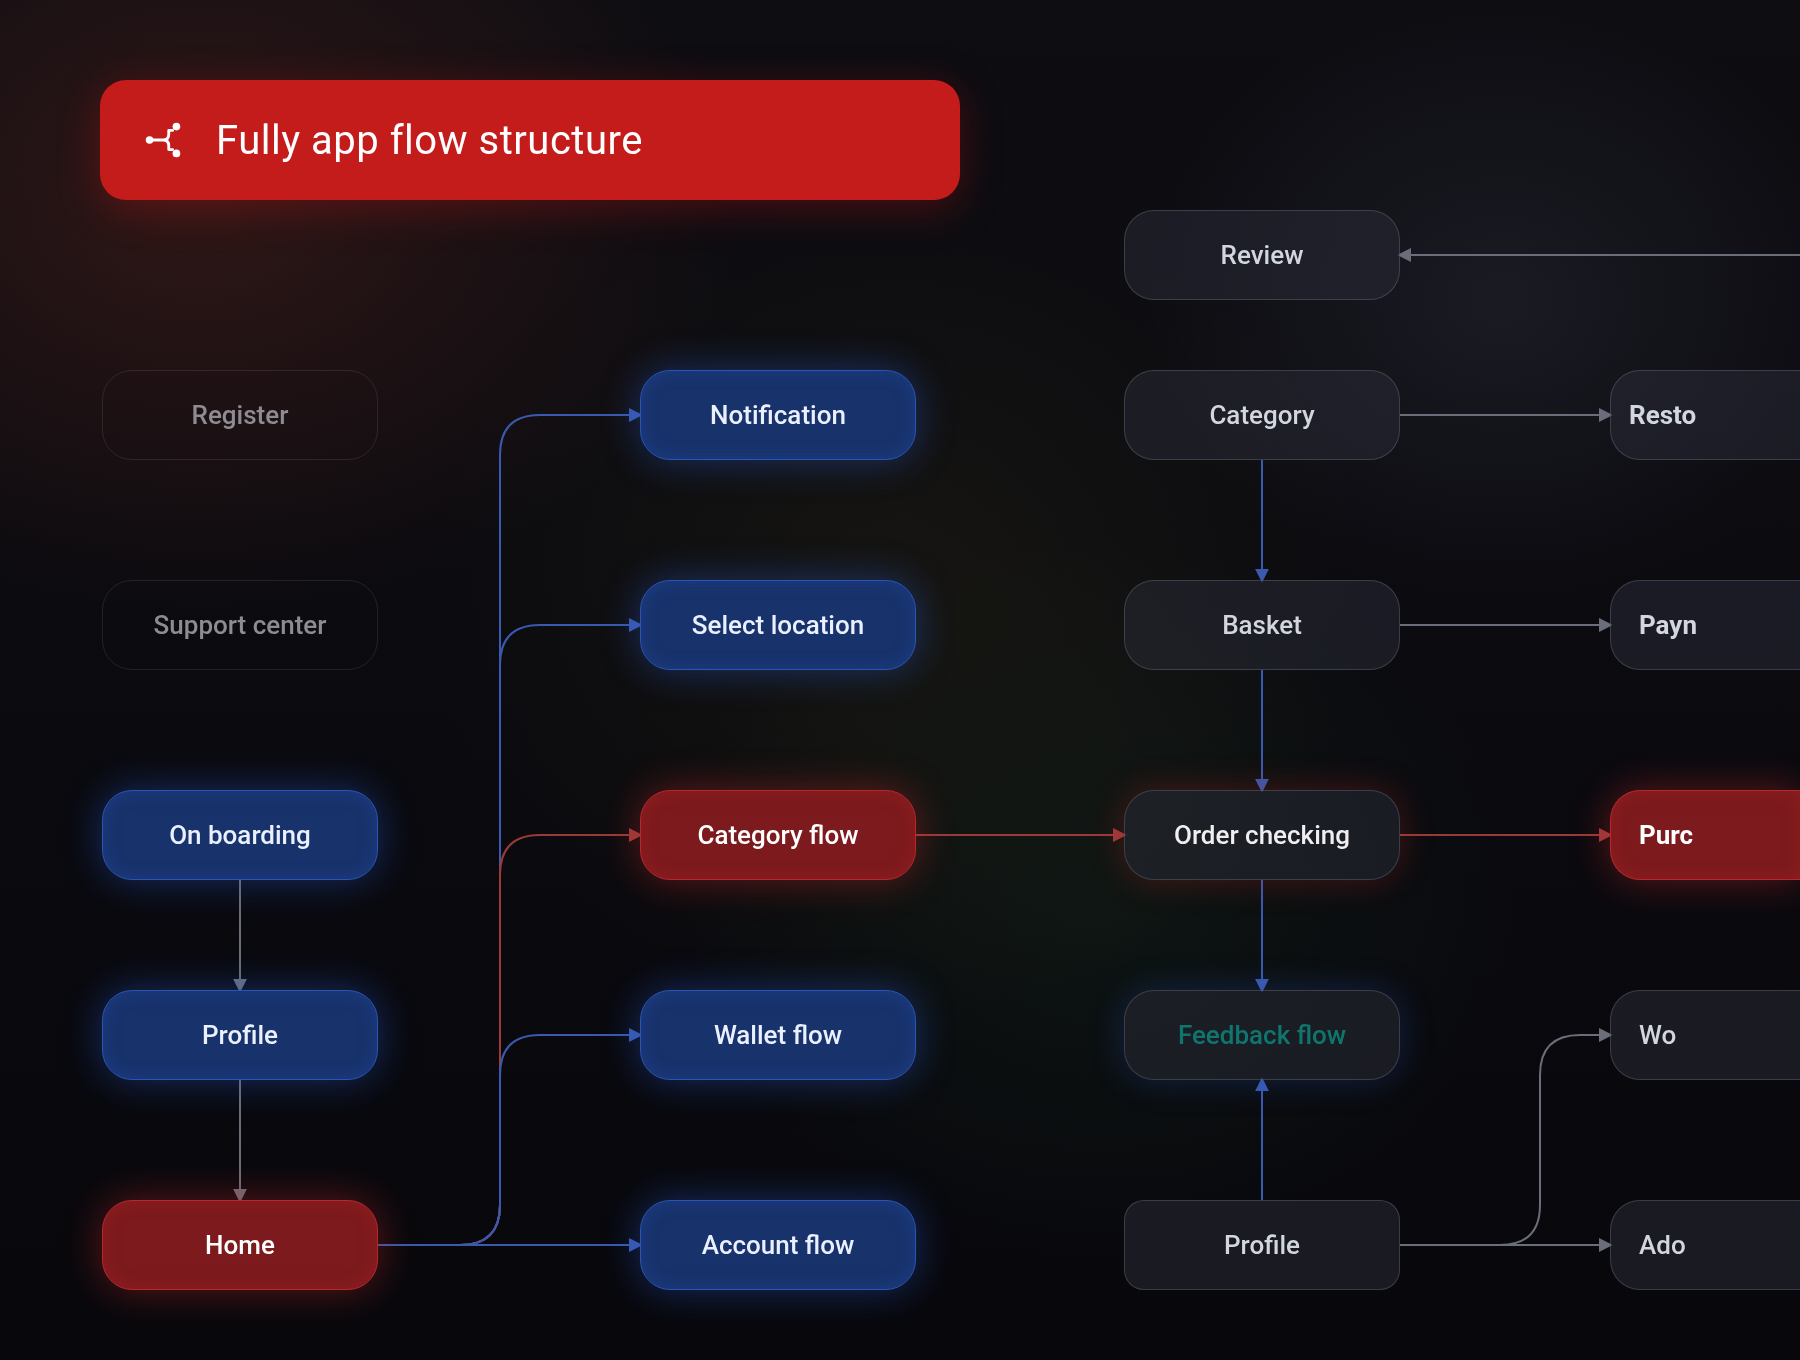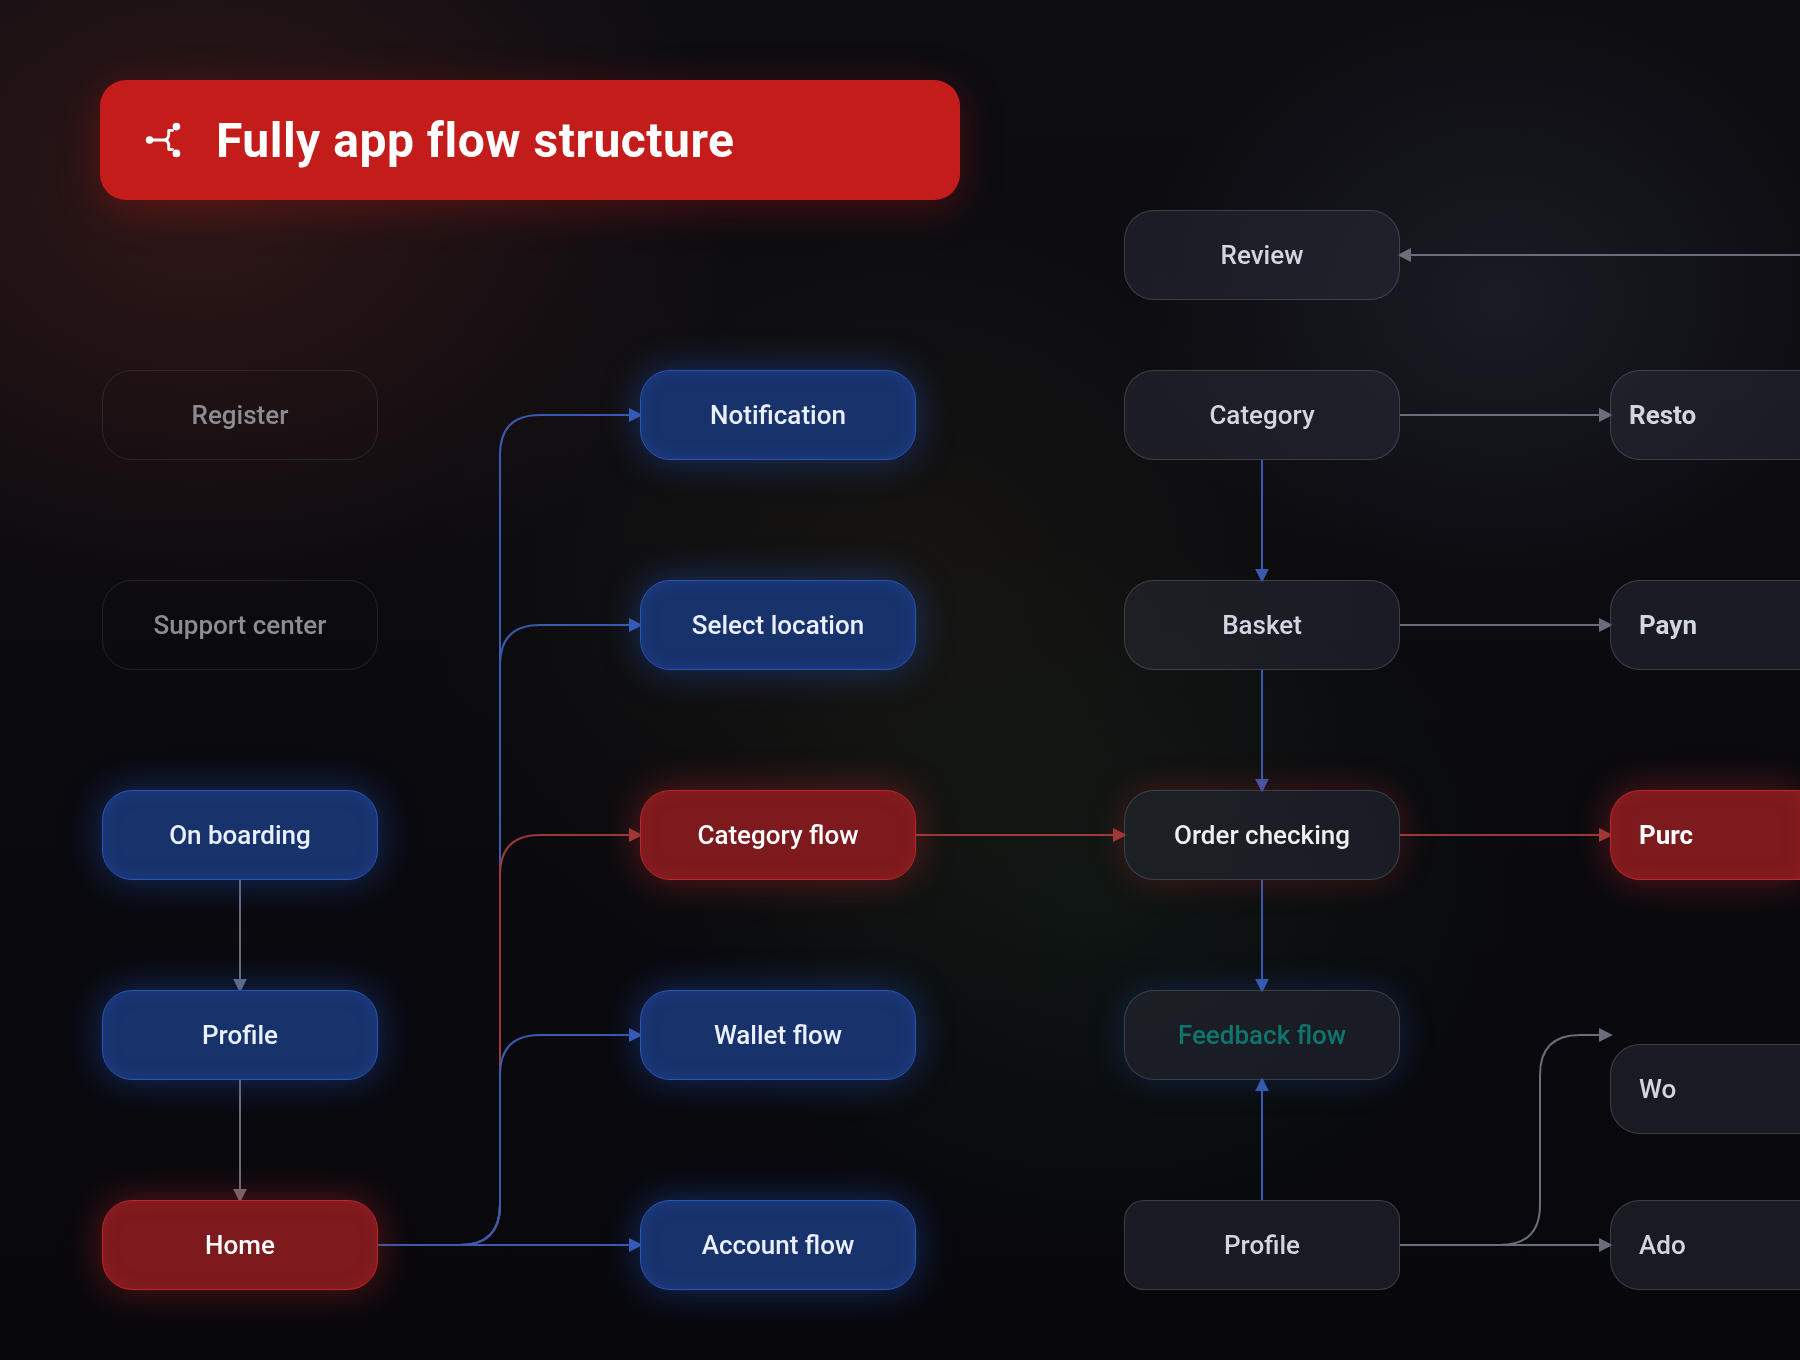--- a/index.html
+++ b/index.html
@@ -49,22 +49,22 @@
     padding:0 40px;
     box-shadow:0 8px 40px rgba(190,20,20,0.35);
   }
   .title-card .icon{
     width:46px;height:46px;
     margin-right:30px;
     flex:0 0 auto;
   }
   .title-card h1{
     margin:0;
-    font-size:48px;
-    font-weight:700;
+    font-size:40px;
+    font-weight:400;
     color:#fff;
     letter-spacing:0.5px;
   }
 
   
   .node{
     position:absolute;
     width:276px;
     height:90px;
     border-radius:30px;
@@ -211,14 +211,14 @@
 <div class="node dark" style="left:1124px; top:210px;">Review</div>
 <div class="node dark" style="left:1124px; top:370px;">Category</div>
 <div class="node dark" style="left:1124px; top:580px;">Basket</div>
 <div class="node redglow" style="left:1124px; top:790px;">Order checking</div>
 <div class="node blueglow" style="left:1124px; top:990px;">Feedback flow</div>
 <div class="node dark" style="left:1124px; top:1200px;border-radius:20px;">Profile</div>
 
 <div class="node dark clip-r bold" style="left:1610px; top:370px; width:190px;padding-left:18px;">Resto</div>
 <div class="node dark clip-r bold" style="left:1610px; top:580px; width:190px;">Payn</div>
 <div class="node red clip-r bold" style="left:1610px; top:790px; width:190px;">Purc</div>
-<div class="node dark clip-r" style="left:1610px; top:1044px; width:190px;">Wo</div>
+<div class="node dark clip-r" style="left:1610px; top:990px; width:190px;">Wo</div>
 <div class="node dark clip-r" style="left:1610px; top:1200px; width:190px;">Ado</div>
 
 </body></html>

